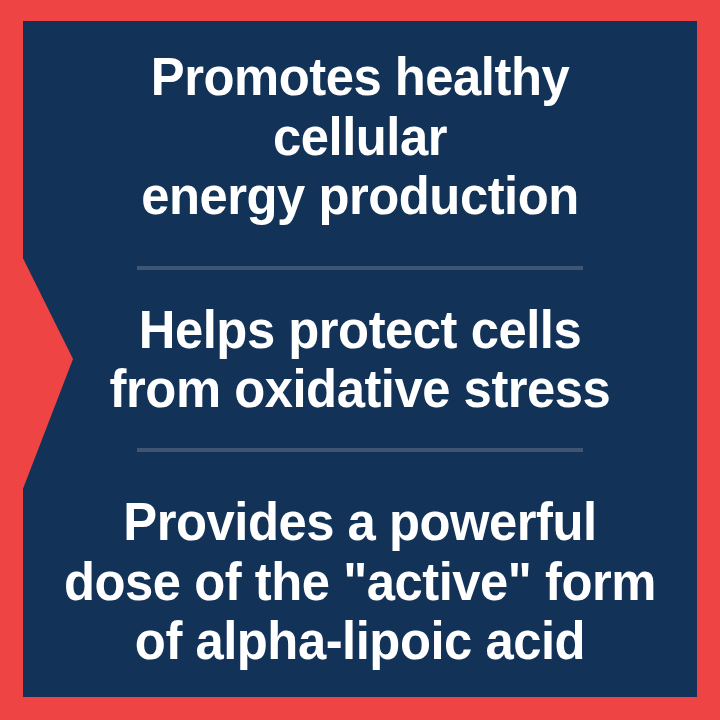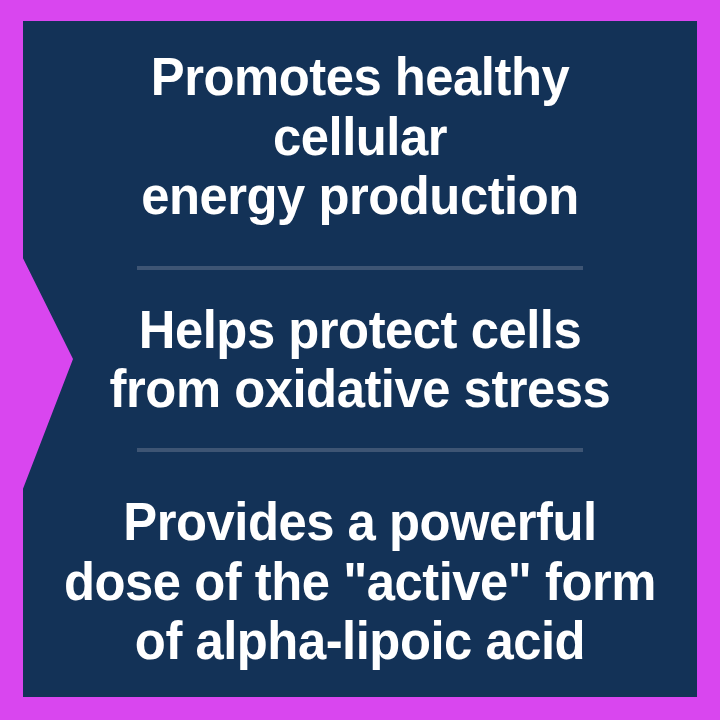--- a/index.html
+++ b/index.html
@@ -12,21 +12,21 @@
     height: 720px;
     overflow: hidden;
     background: #dee3eb;
     font-family: "Liberation Sans", sans-serif;
   }
 
   #stage {
     position: relative;
     width: 720px;
     height: 720px;
-    background: #d946ef;
+    background: #ef4444;
   }
 
   
   #panel {
     position: absolute;
     left: 23px;
     top: 21px;
     width: 674px;
     height: 676px;
     background: #133257;

